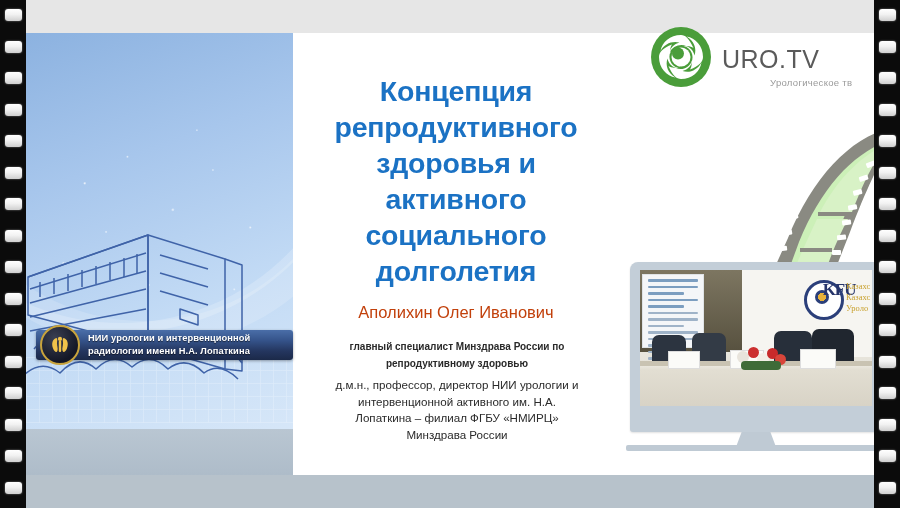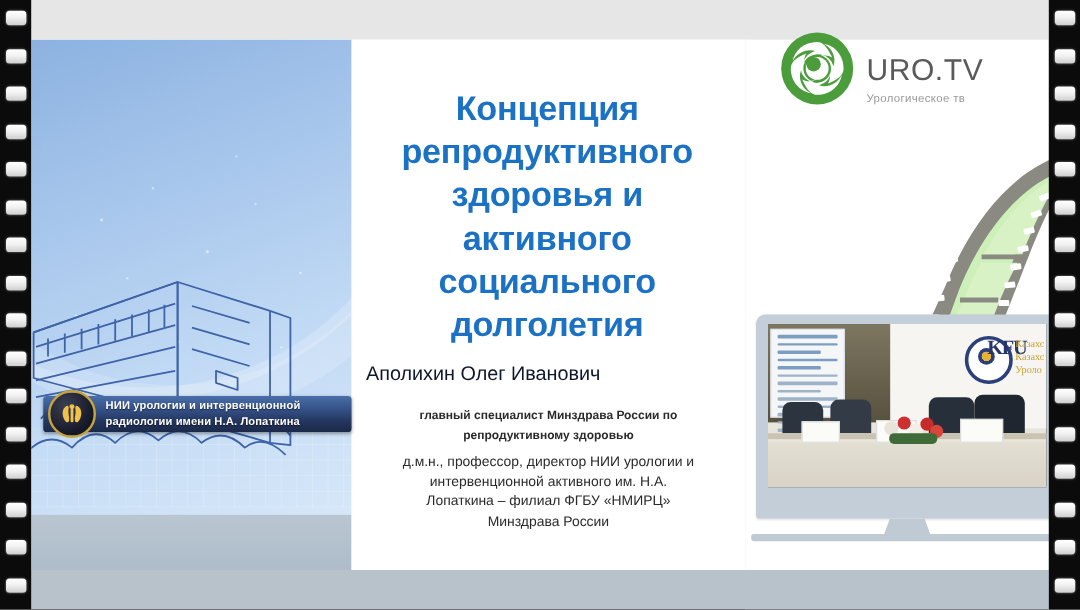--- a/index.html
+++ b/index.html
@@ -16,21 +16,21 @@
     box-shadow:0 0 2px rgba(255,255,255,.5);}
 
   
   .rightpanel{position:absolute;left:621px;top:0;width:253px;height:508px;background:#ffffff;z-index:5;}
 
   .urotv{position:absolute;left:650px;top:16px;width:230px;height:72px;z-index:12;
          display:flex;align-items:flex-end;gap:10px;}
   .urotv-mark{width:62px;height:62px;flex:0 0 62px;}
   .urotv-txt{display:flex;flex-direction:column;justify-content:center;padding-top:2px;}
   .urotv-title{font-size:25px;color:#5a5a5a;letter-spacing:.5px;line-height:1;}
-  .urotv-sub{font-size:9.5px;color:#9a9a9a;letter-spacing:.3px;margin-top:5px;}
+  .urotv-sub{font-size:9.5px;color:#9a9a9a;letter-spacing:.3px;margin-top:5px;margin-left:48px;}
 
   .greenfilm{position:absolute;left:700px;top:120px;width:190px;height:160px;z-index:10;}
 
   
   .monitor{position:absolute;left:630px;top:262px;width:252px;height:185px;z-index:15;}
   .monitor-bezel{position:absolute;left:0;top:0;width:252px;height:170px;
       background:#c3ced8;border-radius:8px 8px 3px 3px;
       box-shadow:0 1px 2px rgba(0,0,0,.12);}
   .monitor-screen{position:absolute;left:10px;top:8px;width:232px;height:136px;overflow:hidden;background:#2b2b26;}
   .monitor-neck{position:absolute;left:106px;top:170px;width:40px;height:15px;
@@ -95,22 +95,22 @@
       box-shadow:0 1px 3px rgba(0,0,0,.35);}
   .badge-seal{width:36px;height:36px;flex:0 0 36px;border-radius:50%;
       background:radial-gradient(circle at 35% 30%,#3a3f52,#141726 70%);
       border:2px solid #c8a33c;display:flex;align-items:center;justify-content:center;}
   .badge-text{color:#fff;font-size:9.3px;font-weight:bold;line-height:13px;letter-spacing:.1px;
       text-shadow:0 1px 1px rgba(0,0,0,.6);}
 
   .slide-white{position:absolute;left:267px;top:0;right:0;bottom:0;background:#fff;}
   .slide-title{position:absolute;left:12px;right:14px;top:40px;text-align:center;
       color:#1b72c4;font-size:28.5px;font-weight:bold;line-height:36px;letter-spacing:-.2px;}
-  .slide-author{position:absolute;left:12px;right:14px;top:268px;text-align:left;
-      color:#0f172a;font-size:16.5px;line-height:22px;}
+  .slide-author{position:absolute;left:12px;right:14px;top:268px;text-align:center;
+      color:#c2410c;font-size:16.5px;line-height:22px;}
   .slide-role{position:absolute;left:20px;right:20px;top:306px;text-align:center;
       color:#2a2a2a;font-size:10px;line-height:16.5px;font-weight:bold;}
   .slide-affil{position:absolute;left:16px;right:16px;top:344px;text-align:center;
       color:#2a2a2a;font-size:11.6px;line-height:16.5px;}
 
   
   .lb{position:absolute;left:26px;right:26px;background:#e6e6e6;z-index:6;}
   .lb.top{top:0;height:33px;}
   .lb.bot{bottom:0;height:33px;background:#b7c2cb;}
 </style>

